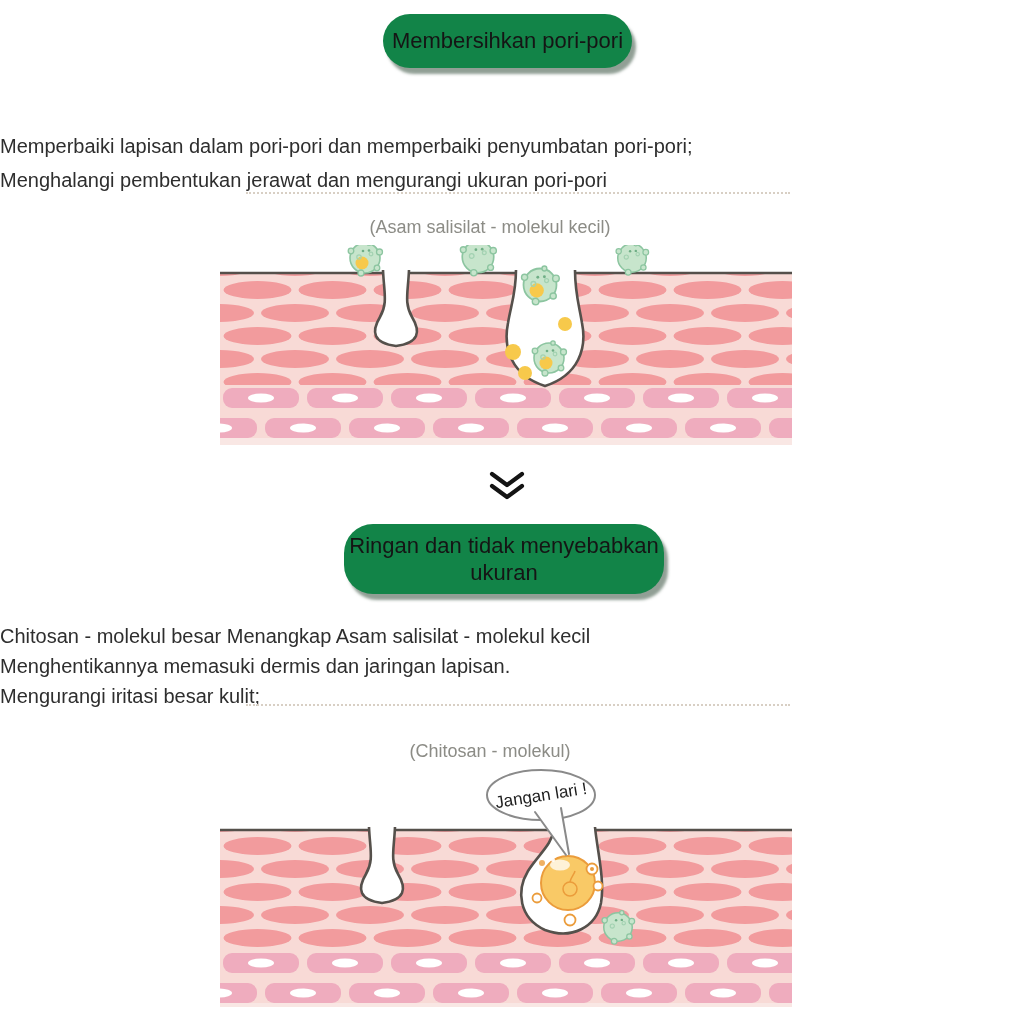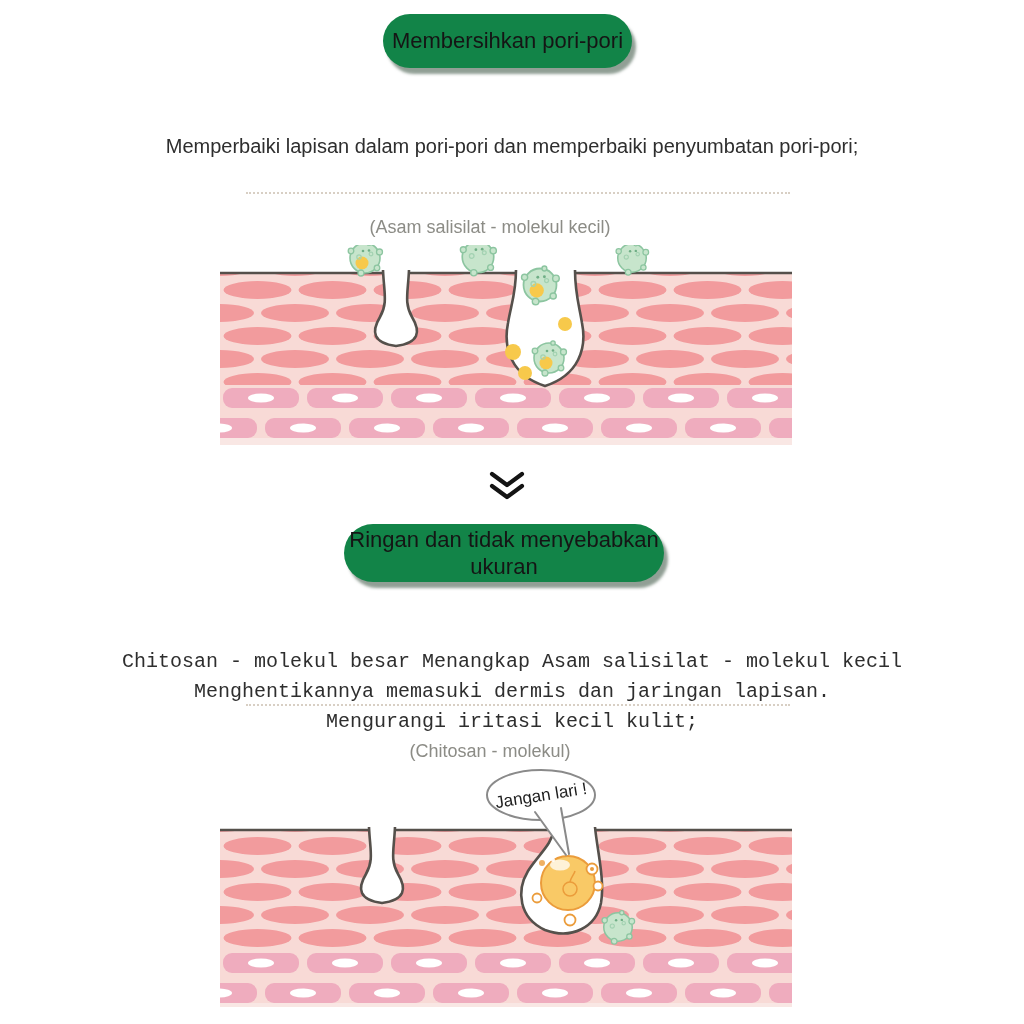--- a/index.html
+++ b/index.html
@@ -2,25 +2,25 @@
 <html><head>
 <meta charset="utf-8">
 <style>
   html,body{margin:0;padding:0;background:#ffffff;}
   .page{position:relative;width:1024px;height:1024px;background:#ffffff;overflow:hidden;
         font-family:"Liberation Sans", sans-serif;border-radius:11px;}
   .abs{position:absolute;}
   .badge{background:#128448;color:#151515;display:flex;align-items:center;justify-content:center;
          text-align:center;box-shadow:4px 6px 3px rgba(55,80,62,.55);}
   .badge1{left:383px;top:14px;width:249px;height:54px;border-radius:27px;font-size:22px;}
-  .badge2{left:344px;top:524px;width:320px;height:58px;border-radius:29px;font-size:22px;
+  .badge2{left:344px;top:524px;width:320px;height:70px;border-radius:29px;font-size:22px;
           flex-direction:column;line-height:27px;}
-  .para{left:0;width:1024px;text-align:center;color:#2e2e2e;font-size:20px;}
+  .para{left:0;width:1024px;color:#2e2e2e;font-size:20px;}
   .para1{top:129px;line-height:34px;}
-  .para2{top:647px;line-height:30px;font-family:Liberation Mono, monospace;}
+  .para2{top:621px;line-height:30px;}
   .sep{left:246px;width:544px;height:0;border-bottom:2px dotted #d8cfc4;}
   .sep1{top:192px;} .sep2{top:704px;}
   .caption{left:-22px;width:1024px;text-align:center;color:#8c8c86;font-size:18px;}
   .cap1{top:217px;} .cap2{top:741px;}
   .illus1{left:220px;top:245px;} .illus2{left:220px;top:755px;}
   .chev{left:489px;top:471px;}
   
   .outline{stroke:#55504b;stroke-width:2.6;fill:#ffffff;}
   .sline{stroke:#55504b;stroke-width:2.6;}
   .molbody{fill:#c7e5cc;stroke:#8cc5a0;stroke-width:1.6;}
@@ -84,20 +84,21 @@
       </g>
     </defs>
   </svg>
 
   <div class="abs badge badge1">
     <span>Membersihkan pori-pori</span>
   </div>
 
   <div class="abs para para1">
     <div>Memperbaiki lapisan dalam pori-pori dan memperbaiki penyumbatan pori-pori;</div>
+    <div>Menghalangi pembentukan jerawat dan mengurangi ukuran pori-pori</div>
   </div>
 
   <div class="abs sep sep1"></div>
 
   <div class="abs caption cap1">(Asam salisilat - molekul kecil)</div>
 
   <svg class="abs illus1" width="572" height="200" viewBox="0 0 572 200">
     <rect x="0" y="28" width="572" height="172" fill="#f8dad6"></rect>
     <rect x="0" y="28" width="572" height="112" fill="url(#ellP)"></rect>
     <rect x="0" y="143" width="572" height="50" fill="url(#cellsA)"></rect>
@@ -121,21 +122,21 @@
   </svg>
 
   <div class="abs badge badge2">
     <span>Ringan dan tidak menyebabkan</span>
     <span>ukuran</span>
   </div>
 
   <div class="abs para para2">
     <div>Chitosan - molekul besar Menangkap Asam salisilat - molekul kecil</div>
     <div>Menghentikannya memasuki dermis dan jaringan lapisan.</div>
-    <div>Mengurangi iritasi kecil kulit;</div>
+    <div>Mengurangi iritasi besar kulit;</div>
   </div>
 
   <div class="abs sep sep2"></div>
 
   <div class="abs caption cap2">(Chitosan - molekul)</div>
 
   <svg class="abs illus2" width="572" height="252" viewBox="0 0 572 252">
     <rect x="0" y="75" width="572" height="177" fill="#f8dad6"></rect>
     <rect x="0" y="75" width="572" height="120" fill="url(#ellP)"></rect>
     <rect x="0" y="198" width="572" height="50" fill="url(#cellsB)"></rect>

